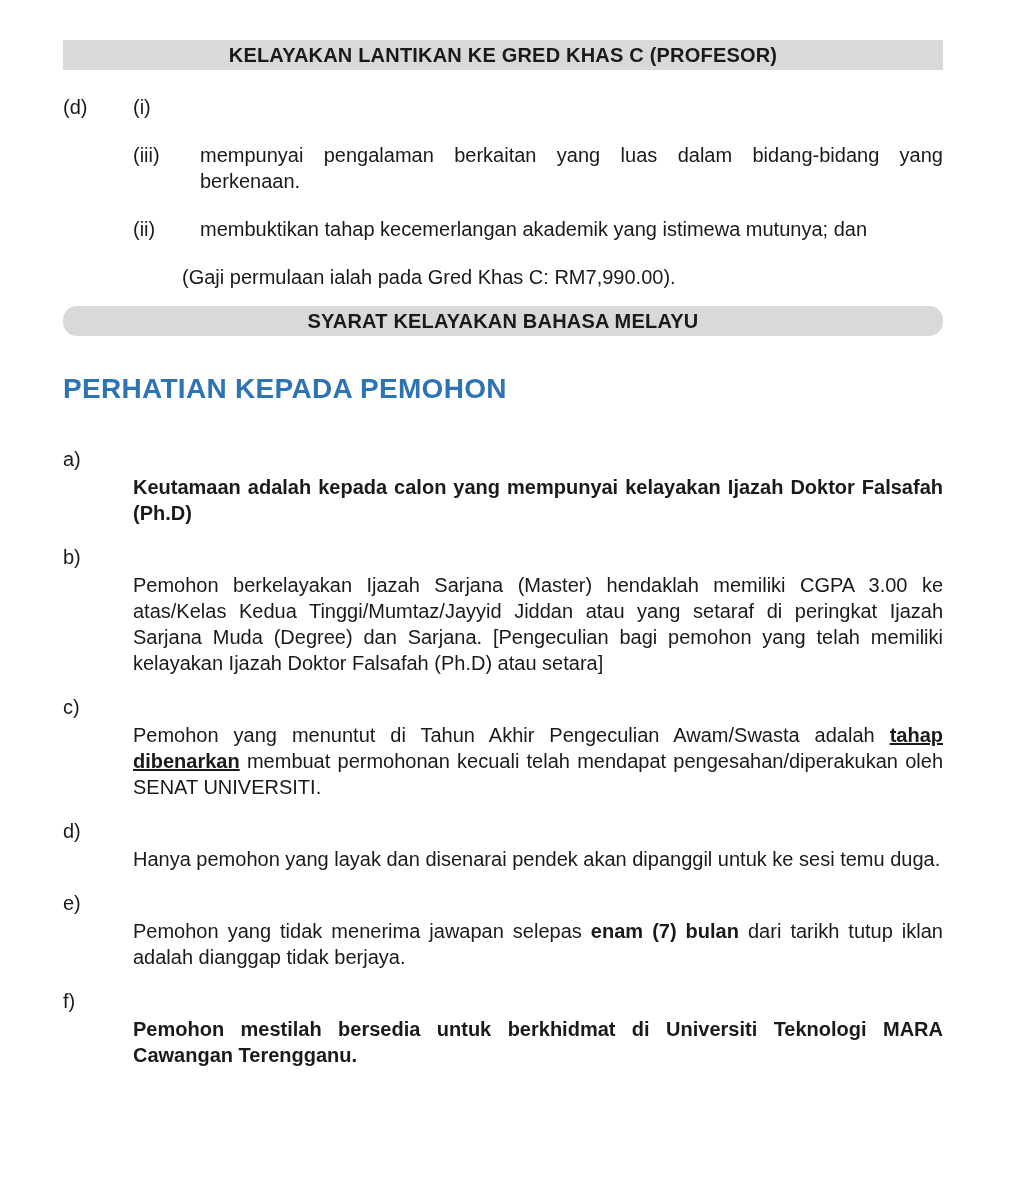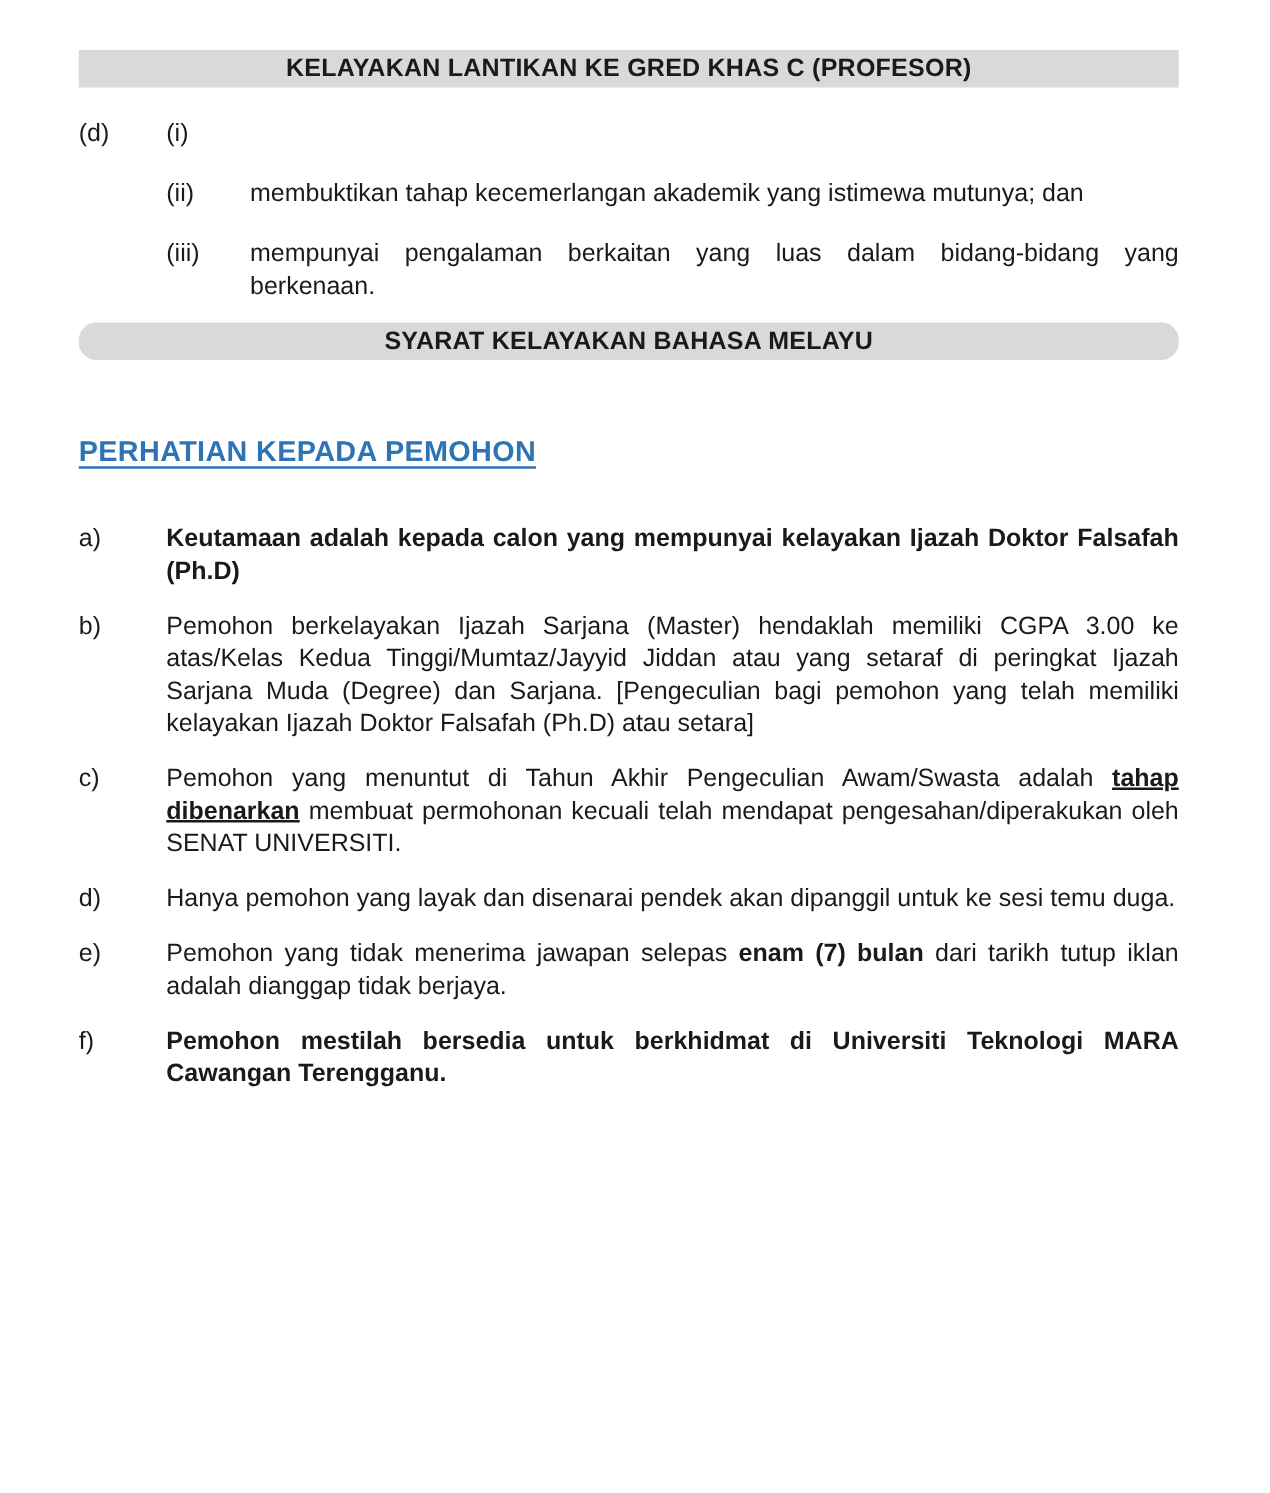--- a/index.html
+++ b/index.html
@@ -47,39 +47,38 @@
     font-size: 20px;
     line-height: 26px;
   }
   .para {
     margin: 24px 0 0 0;
     font-size: 20px;
     line-height: 26px;
     text-align: justify;
   }
   .blue-heading {
-    margin: 60px 0 0 0;
-    font-size: 23px;
+    margin: 40px 0 0 0;
+    font-size: 28px;
     line-height: 26px;
     font-weight: bold;
     color: #2E74B5;
-    text-decoration: underline;
     text-decoration-thickness: 2px;
     text-underline-offset: 4px;
     letter-spacing: 0.3px;
   }
   .abc-list { margin-top: 44px; }
   .abc-row {
     display: flex;
     font-size: 20px;
     line-height: 26px;
     margin-bottom: 18px;
   }
   .abc-label { width: 70px; flex-shrink: 0; }
-  .abc-text { flex: 1; text-align: justify; }
+  .abc-text { flex: 1; text-align: justify; margin-top: 28px; }
   .seg-normal { font-weight: normal; }
   .seg-bold { font-weight: bold; }
   .seg-bold_underline {
     font-weight: bold;
     text-decoration: underline;
     text-decoration-thickness: 2px;
   }
 </style>
 </head>
 <body>
@@ -90,30 +89,31 @@
     <span>KELAYAKAN LANTIKAN KE GRED KHAS C (PROFESOR)</span>
   </div>
 
   <div class="d-list">
     <div class="d-row">
       <span class="col1">(d)</span>
       <span class="col2">(i)</span>
     </div>
     <div class="d-row">
       <span class="col1"></span>
+      <span class="col2">(iii)</span>
+      <span class="colt">mempunyai pengalaman berkaitan yang luas dalam bidang-bidang yang berkenaan.</span>
+    </div>
+    <div class="d-row">
+      <span class="col1"></span>
       <span class="col2">(ii)</span>
       <span class="colt">membuktikan tahap kecemerlangan akademik yang istimewa mutunya; dan</span>
     </div>
-    <div class="d-row">
-      <span class="col1"></span>
-      <span class="col2">(iii)</span>
-      <span class="colt">mempunyai pengalaman berkaitan yang luas dalam bidang-bidang yang berkenaan.</span>
-    </div>
   </div>
 
+  <p class="salary">(Gaji permulaan ialah pada Gred Khas C: RM7,990.00).</p>
 
   <div class="section-bar bar2">
     <span>SYARAT KELAYAKAN BAHASA MELAYU</span>
   </div>
 
 
   <h2 class="blue-heading">PERHATIAN KEPADA PEMOHON</h2>
 
   <div class="abc-list">
     <div class="abc-row">

